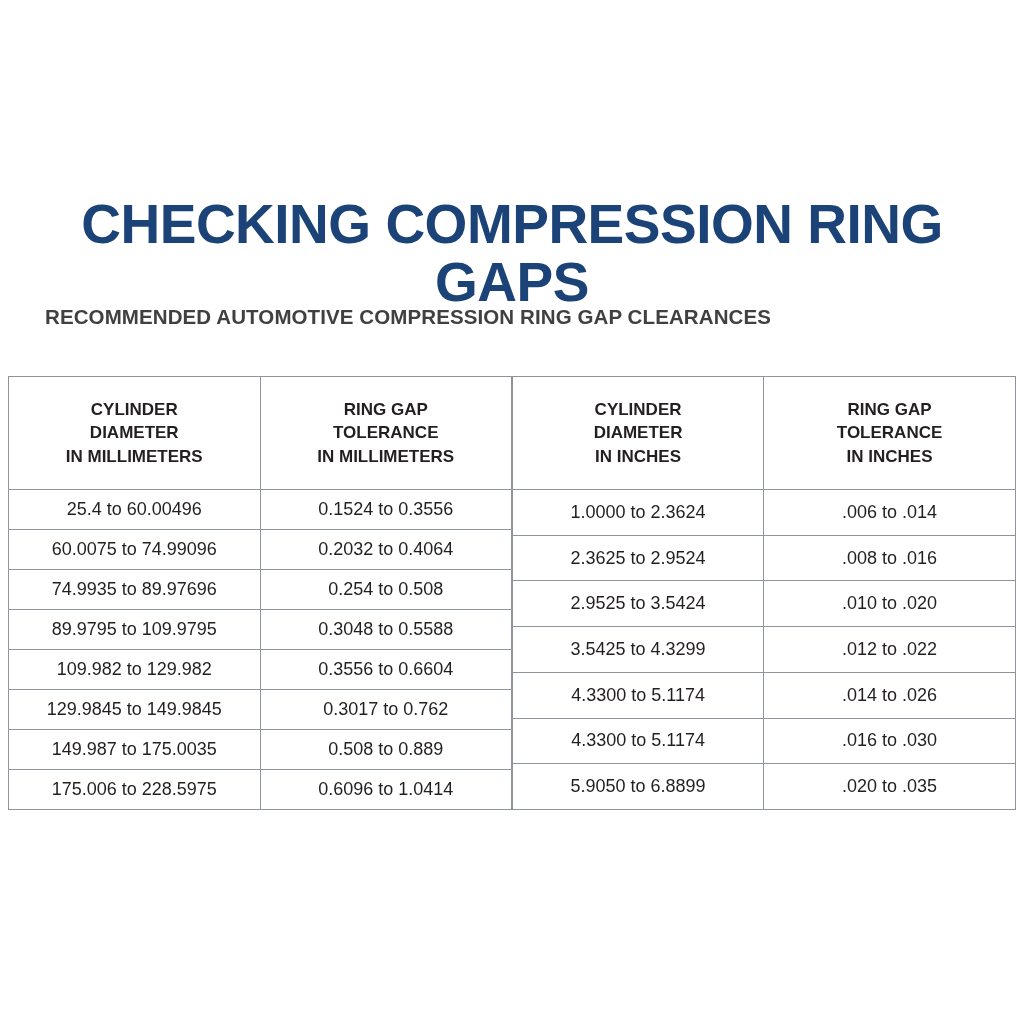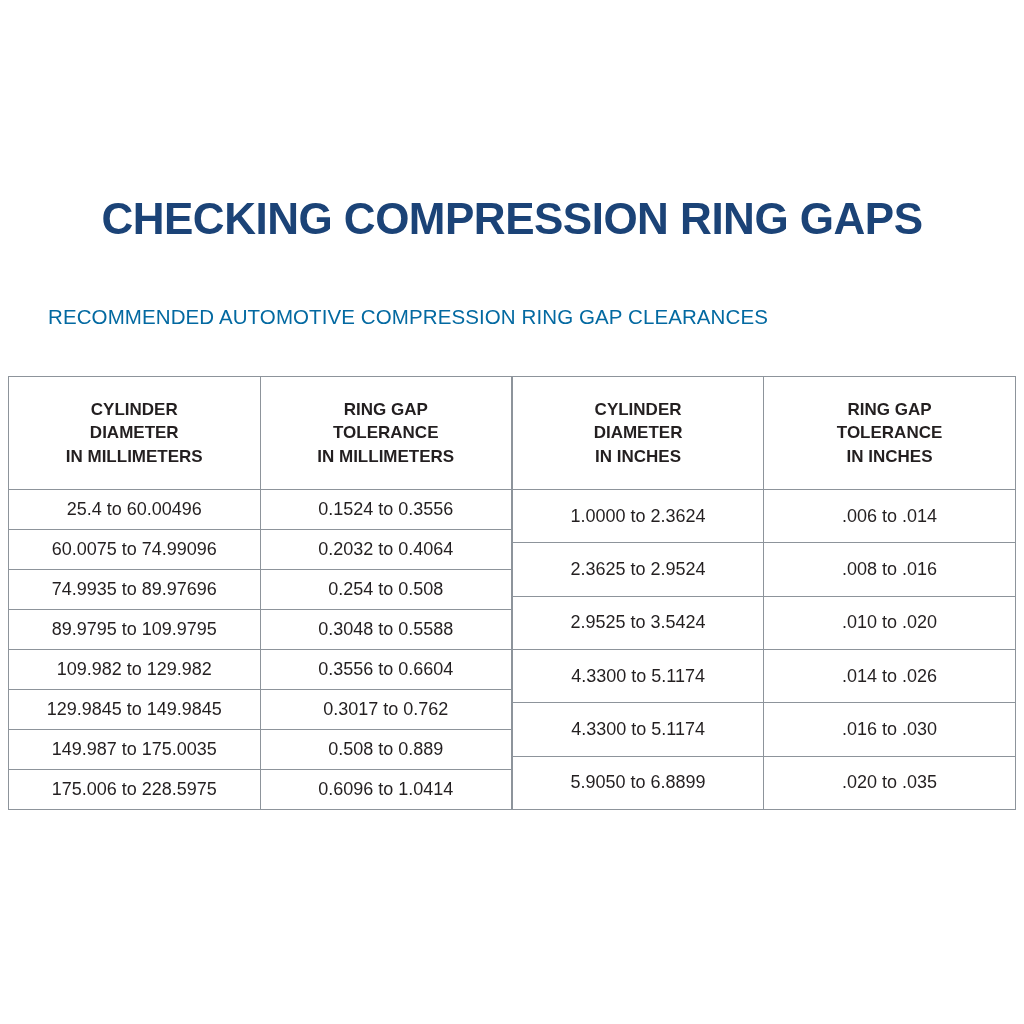--- a/index.html
+++ b/index.html
@@ -19,36 +19,36 @@
     width: 1024px;
     height: 1024px;
     box-sizing: border-box;
   }
   .title {
     position: absolute;
     top: 196px;
     left: 0;
     width: 1024px;
     text-align: center;
-    font-size: 44px;
+    font-size: 55px;
     font-weight: bold;
     letter-spacing: -0.5px;
     color: #1b4377;
     line-height: 1.05;
   }
   .subtitle {
     position: absolute;
     top: 305px;
     left: 0;
     width: 816px;
     text-align: center;
     font-size: 20.5px;
-    font-weight: normal;
+    font-weight: bold;
     letter-spacing: 0.1px;
-    color: #0369a1;
+    color: #404040;
   }
   .tables {
     position: absolute;
     top: 376px;
     left: 0;
     width: 1024px;
     display: flex;
     justify-content: flex-start;
     padding: 0 8px;
     box-sizing: border-box;
@@ -163,20 +163,24 @@
         </tr>
         <tr>
           <td>2.3625 to 2.9524</td>
           <td>.008 to .016</td>
         </tr>
         <tr>
           <td>2.9525 to 3.5424</td>
           <td>.010 to .020</td>
         </tr>
         <tr>
+          <td>3.5425 to 4.3299</td>
+          <td>.012 to .022</td>
+        </tr>
+        <tr>
           <td>4.3300 to 5.1174</td>
           <td>.014 to .026</td>
         </tr>
         <tr>
           <td>4.3300 to 5.1174</td>
           <td>.016 to .030</td>
         </tr>
         <tr>
           <td>5.9050 to 6.8899</td>
           <td>.020 to .035</td>

